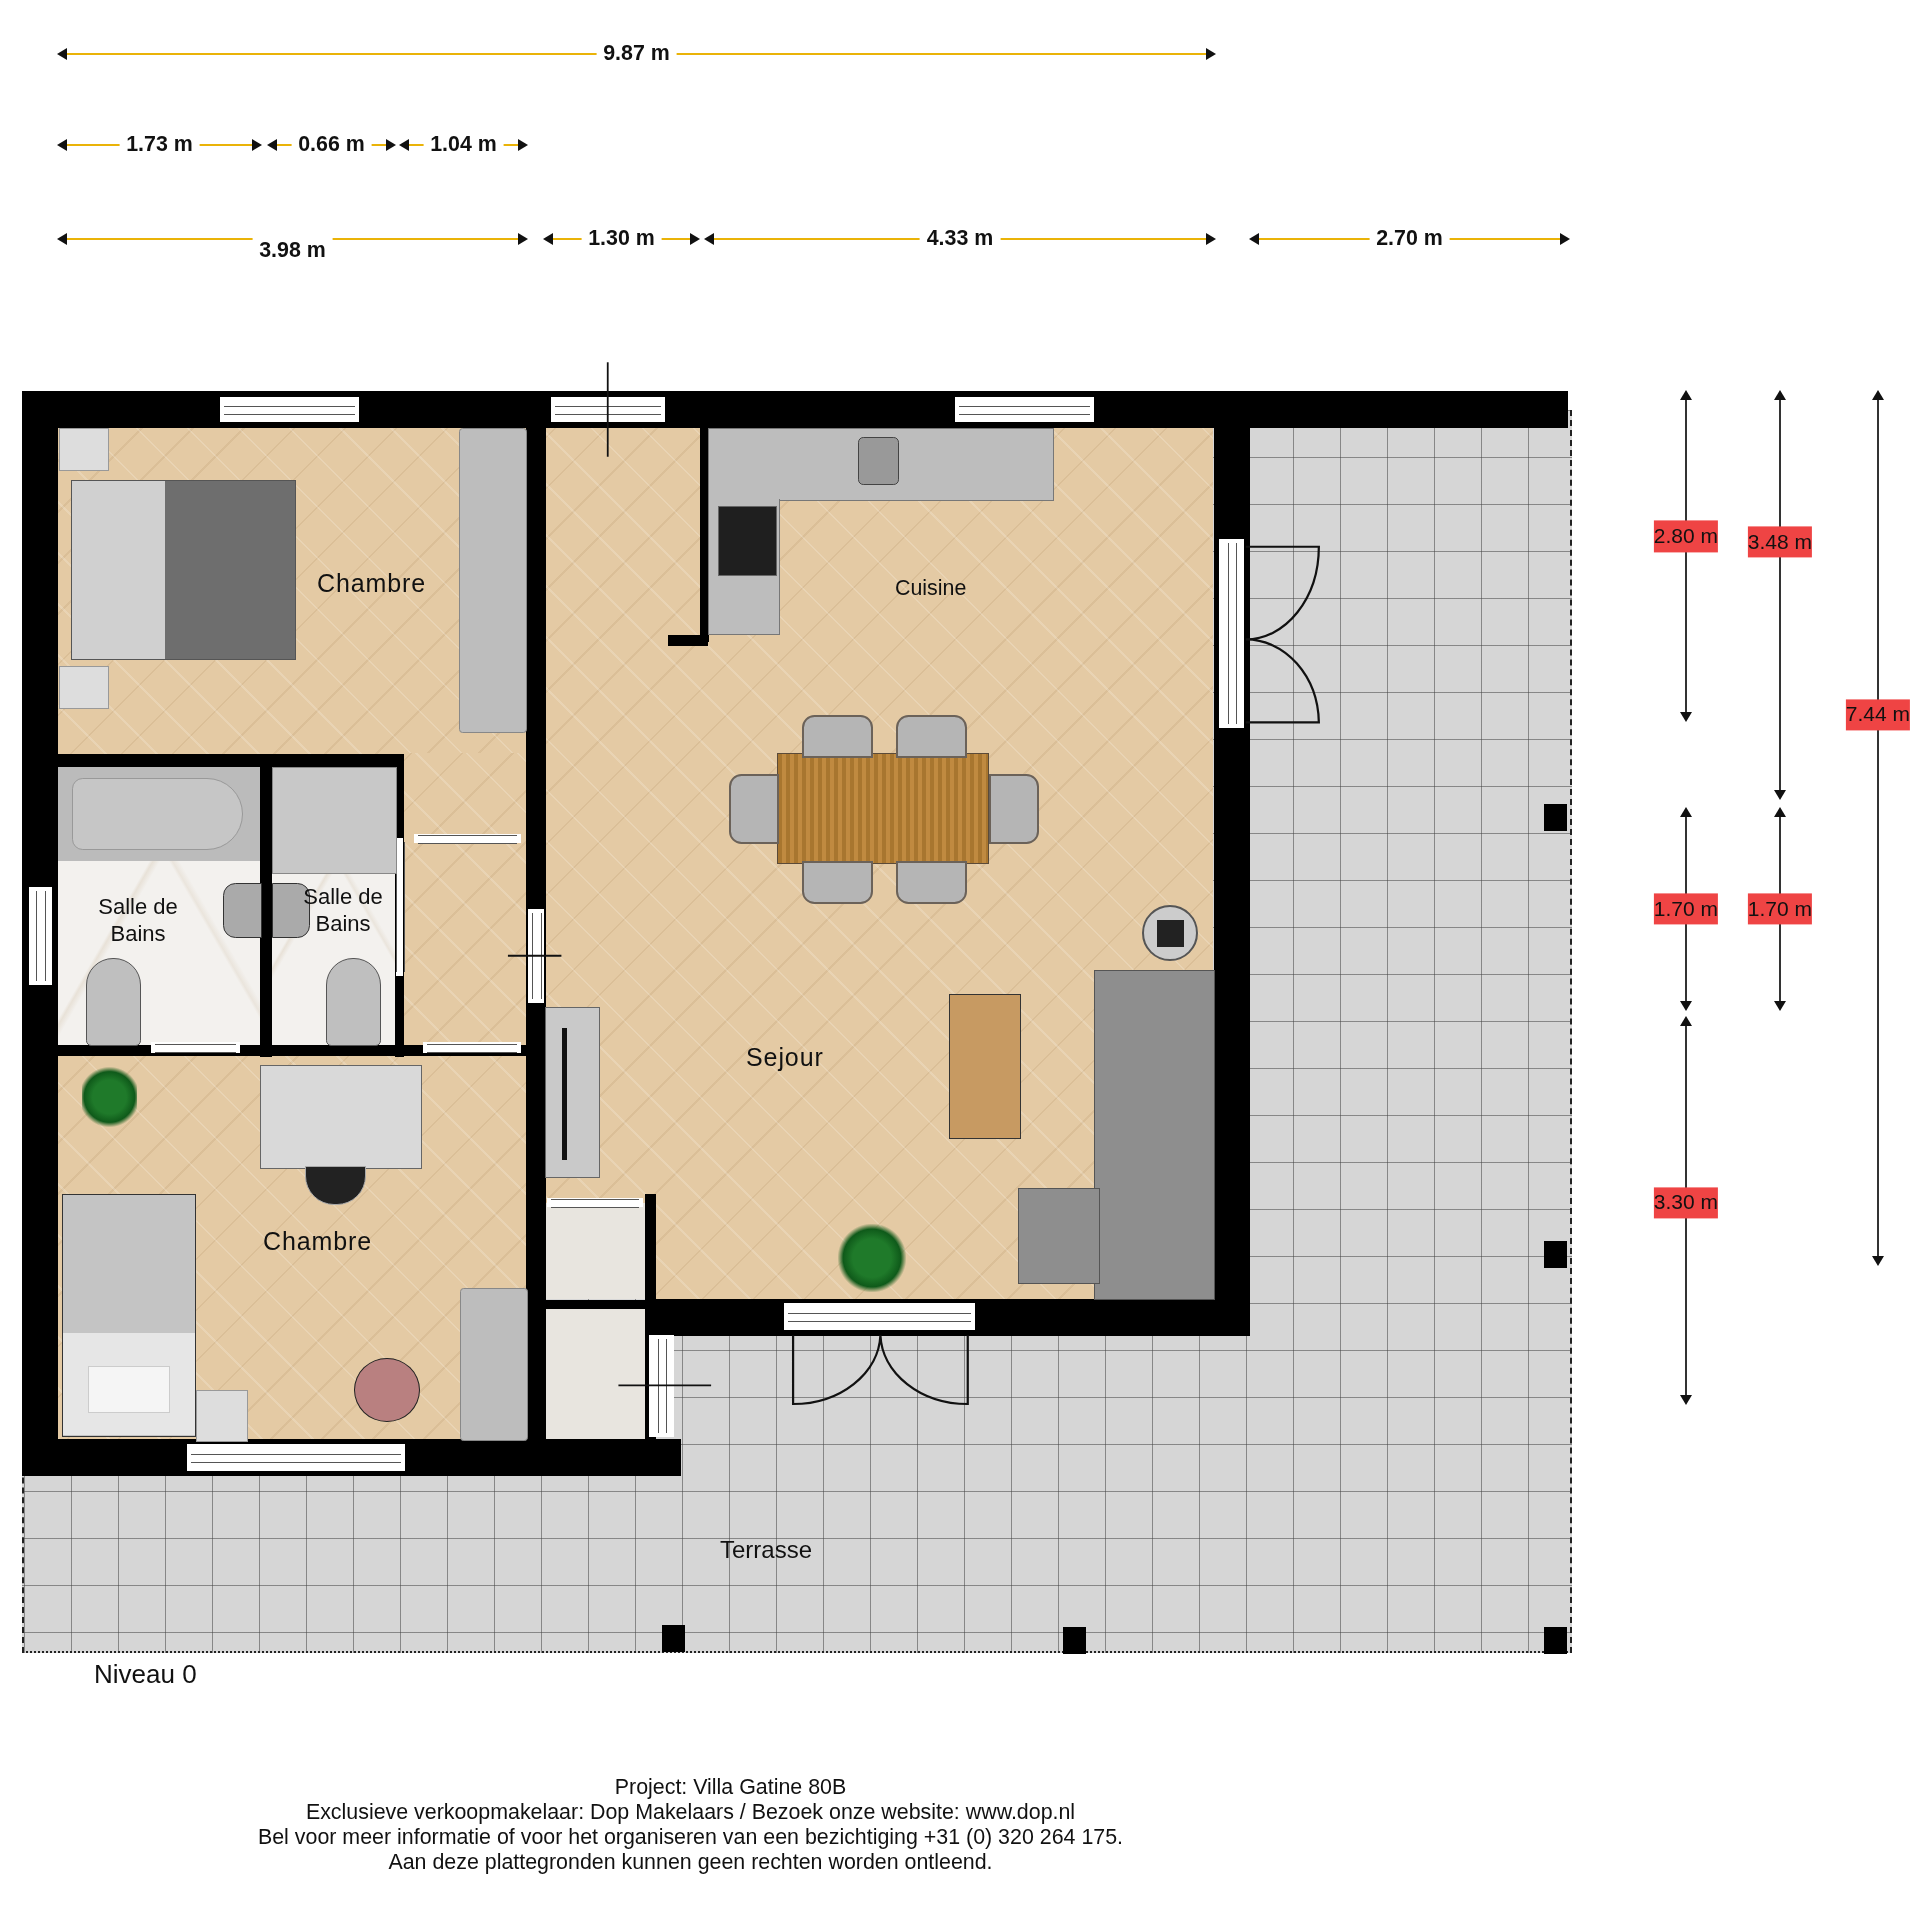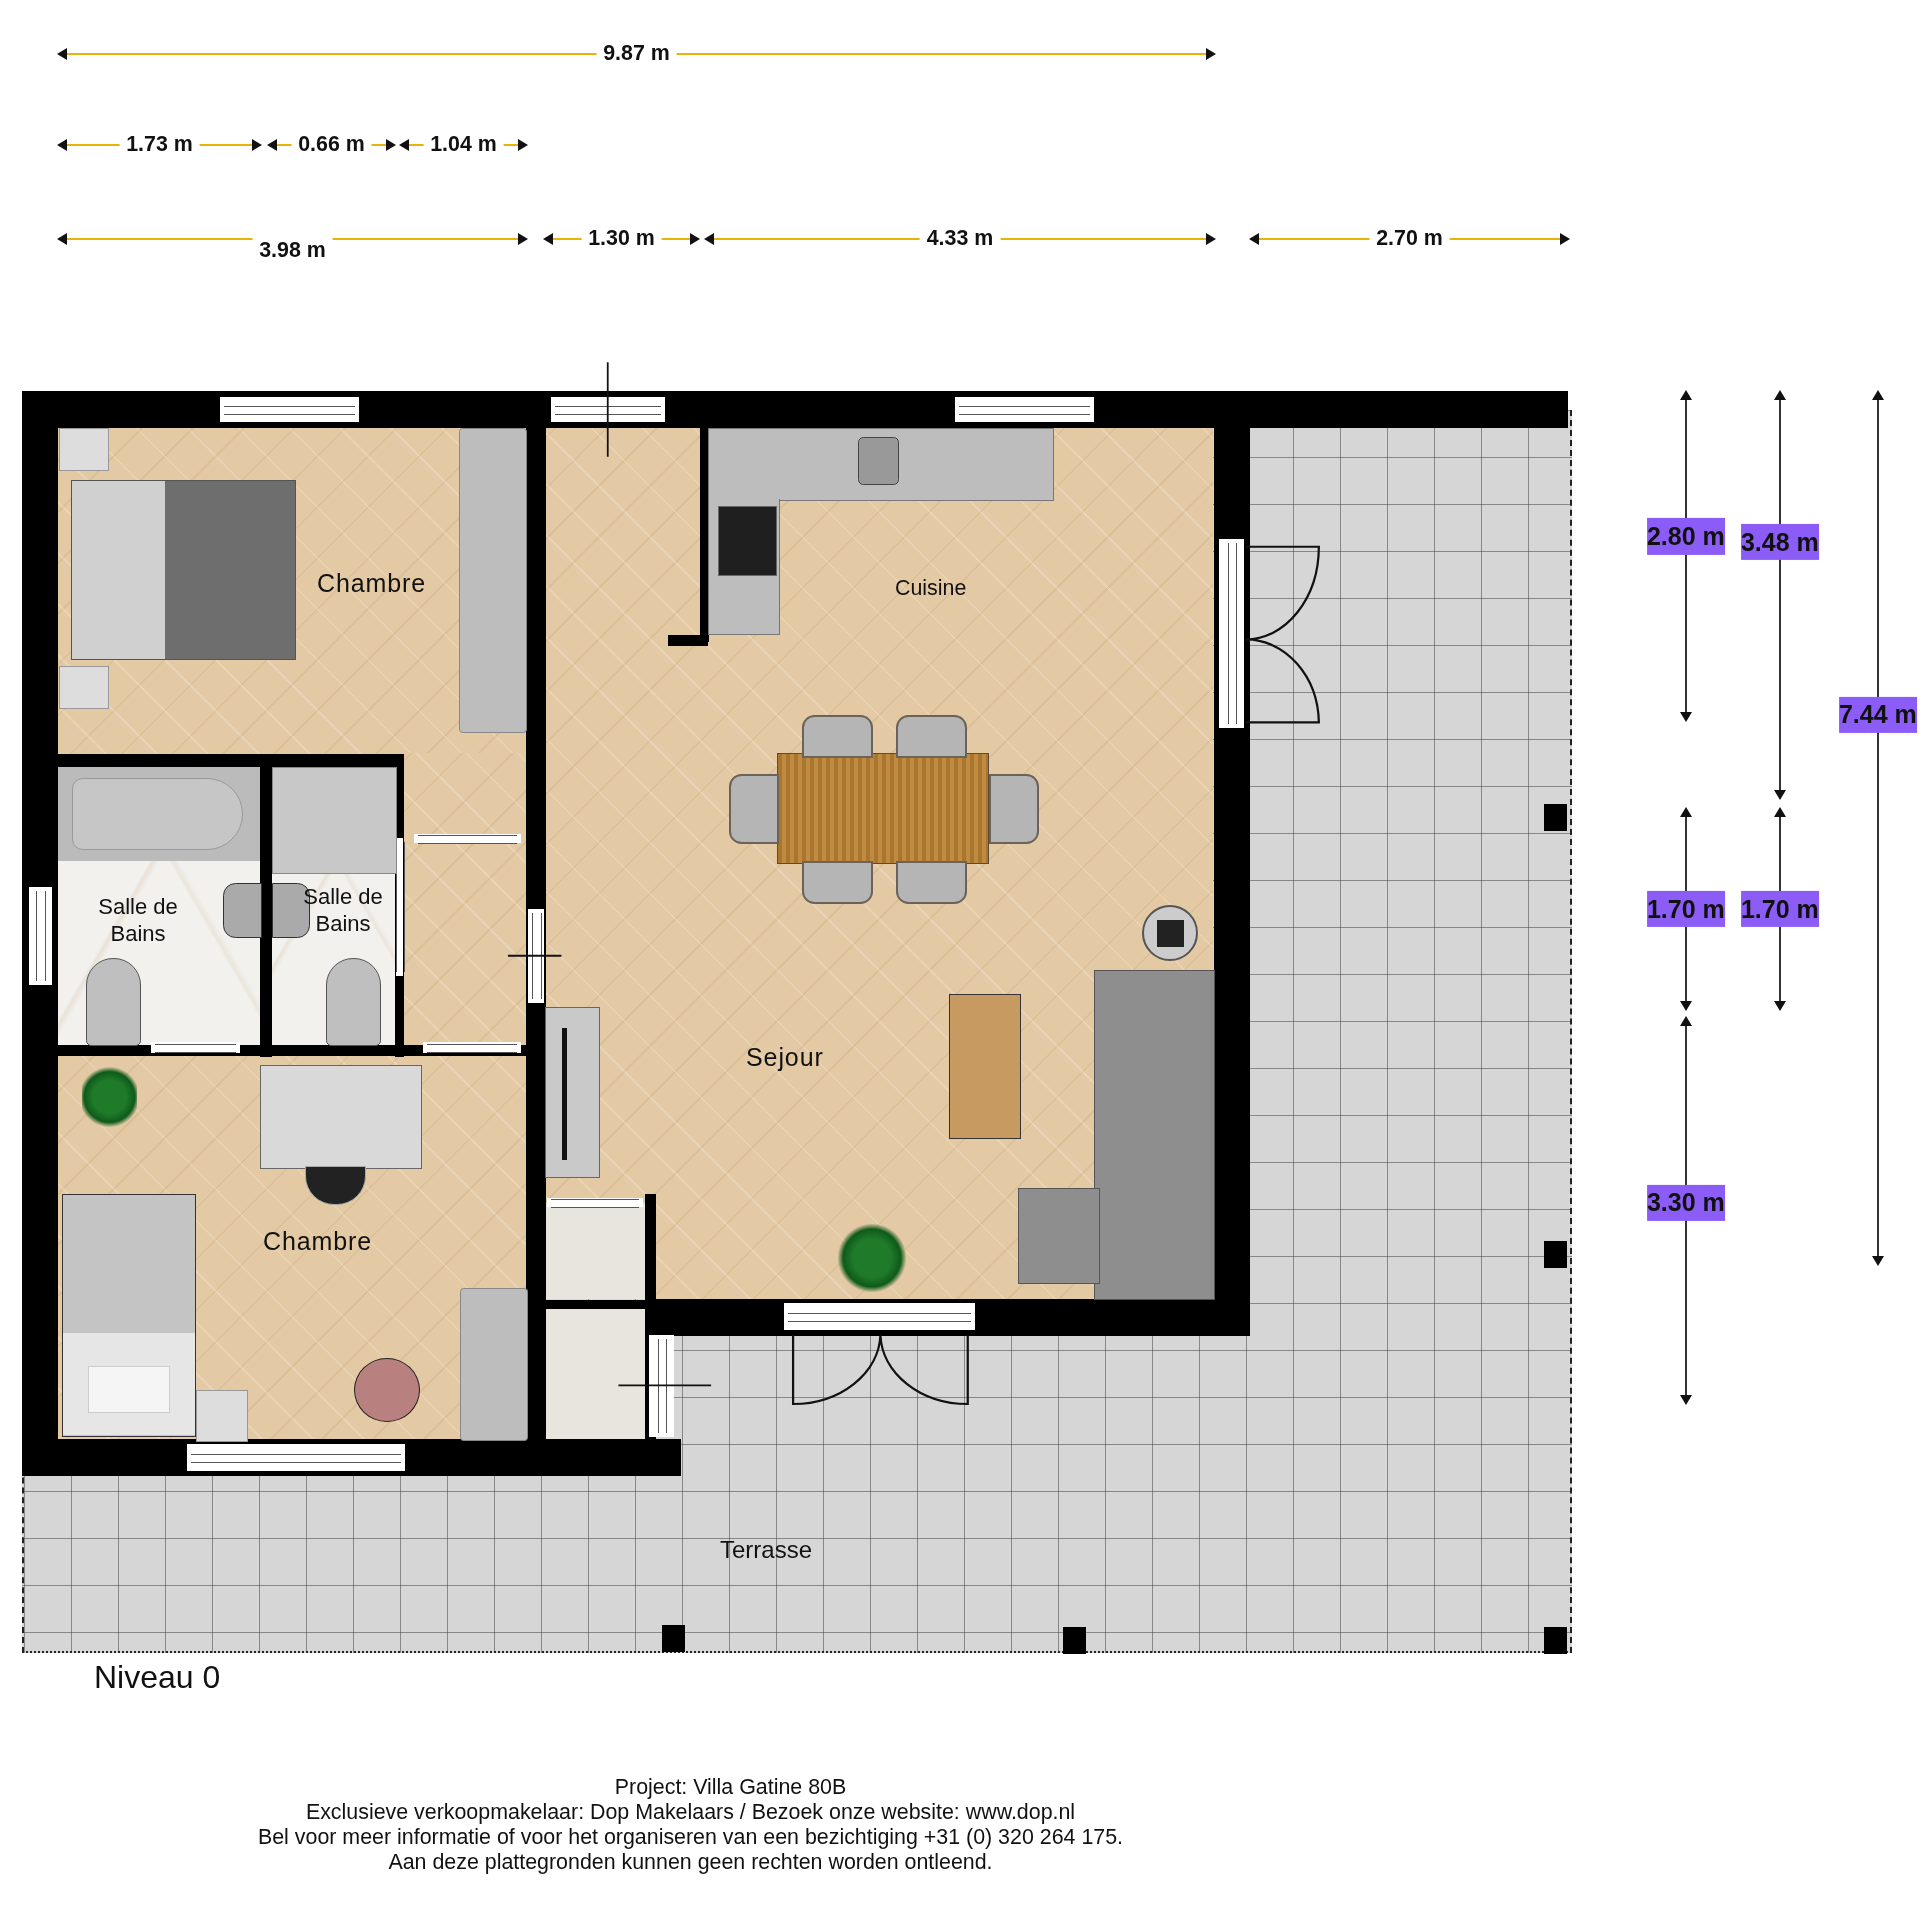--- a/index.html
+++ b/index.html
@@ -5,21 +5,21 @@
   html,body{margin:0;padding:0;background:#ffffff;}
   body{width:1929px;height:1925px;position:relative;overflow:hidden;font-family:"Liberation Sans",sans-serif;color:#111;}
   .abs{position:absolute;}
   
   .hdim{position:absolute;height:1.8px;background:#eab308;font-weight:bold;}
   .hdim .lbl{position:absolute;top:-13.4px;background:#fff;padding:0 7.1px;font-size:21.4px;line-height:27px;white-space:nowrap;transform:translateX(-50%);}
   .hdim::before,.hdim::after{content:"";position:absolute;top:-5.3px;border-top:6.2px solid transparent;border-bottom:6.2px solid transparent;}
   .hdim::before{left:-1.8px;border-right:10.7px solid #111;}
   .hdim::after{right:-1.8px;border-left:10.7px solid #111;}
   .vdim{position:absolute;width:1.8px;background:#333;}
-  .vdim .lbl{position:absolute;left:50%;transform:translate(-50%,-50%);background:#8b5cf6;padding:3.6px 0;font-size:25px;white-space:nowrap;font-weight:bold;}
+  .vdim .lbl{position:absolute;left:50%;transform:translate(-50%,-50%);background:#ef4444;padding:3.6px 0;font-size:21px;white-space:nowrap;}
   .vdim::before,.vdim::after{content:"";position:absolute;left:-5.3px;border-left:6.2px solid transparent;border-right:6.2px solid transparent;}
   .vdim::before{top:-1.8px;border-bottom:10.7px solid #111;}
   .vdim::after{bottom:-1.8px;border-top:10.7px solid #111;}
   
   .terrace{background-color:#d6d6d6;background-image:linear-gradient(to right,rgba(70,70,70,.55) 0.9px,transparent 0.9px),linear-gradient(to bottom,rgba(70,70,70,.55) 0.9px,transparent 0.9px);background-size:47px 47px;}
   .wood{background-color:#e4caa4;background-image:
      repeating-linear-gradient(45deg,rgba(255,255,255,.18) 0 1.8px,transparent 1.8px 36px),
      repeating-linear-gradient(-45deg,rgba(150,110,60,.12) 0 1.8px,transparent 1.8px 36px);}
   .marble{background:#f3f1ee;background-image:linear-gradient(120deg,transparent 40%,rgba(200,180,150,.25) 41%,transparent 43%),linear-gradient(60deg,transparent 60%,rgba(200,180,150,.2) 61%,transparent 63%);}
   .carpet{background:#e8e5df;}
@@ -190,19 +190,19 @@
   </div>
   <div class="abs" style="left:949px;top:958px;width:70px;height:143px;background:#c79a62;border:1.8px solid #333;"></div>
   <div class="abs" style="left:1094px;top:934px;width:119px;height:328px;background:#8e8e8e;border:0.9px solid #555;"></div>
   <div class="abs" style="left:1018px;top:1152px;width:80px;height:94px;background:#8e8e8e;border:0.9px solid #555;"></div>
   <div class="abs" style="left:838px;top:1188px;width:68px;height:68px;background:radial-gradient(circle,#1f7a2a 0 40%,#0f5a1a 60%,transparent 72%);"></div>
   <div class="label" style="left:746px;top:1007px;">Sejour</div>
 
   <div class="label" style="left:720px;top:1500px;letter-spacing:0;font-size:24px;">Terrasse</div>
 </div>
 
-<div class="abs" style="left:94px;top:1659px;font-size:32px;">Niveau 0</div>
+<div class="abs" style="left:94px;top:1659px;font-size:26px;">Niveau 0</div>
 
 <div class="footer" style="top:1775px;margin-left:40px;">Project: Villa Gatine 80B</div>
 <div class="footer" style="top:1800px;">Exclusieve verkoopmakelaar: Dop Makelaars / Bezoek onze website: www.dop.nl</div>
 <div class="footer" style="top:1825px;">Bel voor meer informatie of voor het organiseren van een bezichtiging +31 (0) 320 264 175.</div>
 <div class="footer" style="top:1850px;">Aan deze plattegronden kunnen geen rechten worden ontleend.</div>
 
 
 </body></html>

